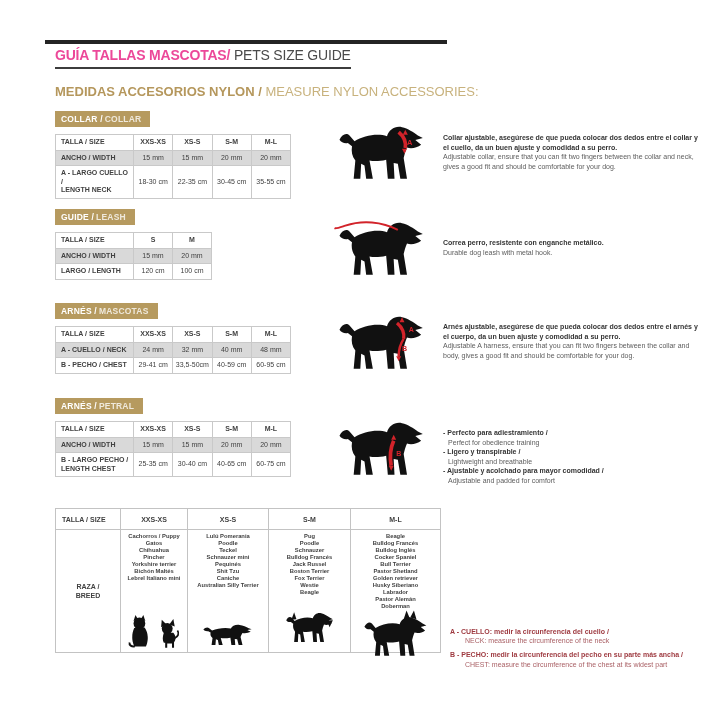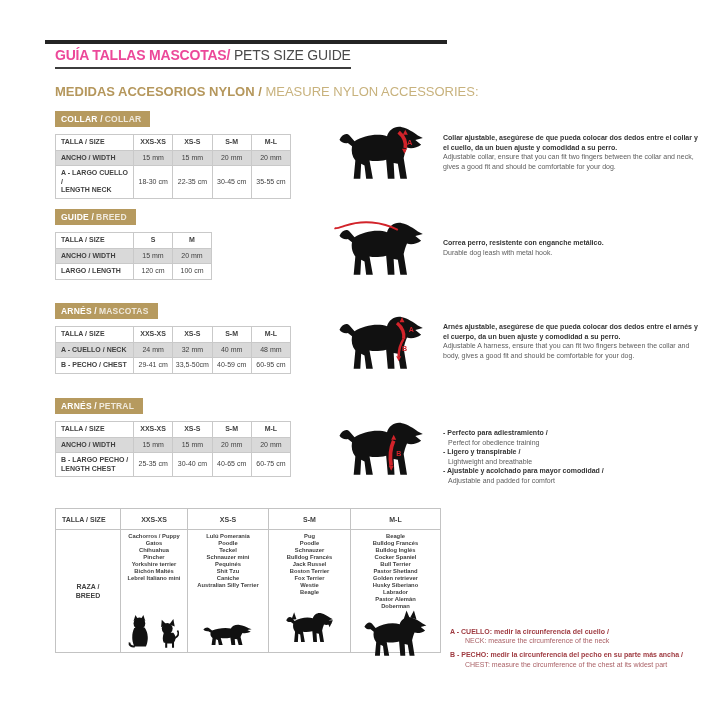--- a/index.html
+++ b/index.html
@@ -95,21 +95,21 @@
         </table><div class="fig" style="top:14px"><svg viewBox="0 0 120 80" width="100" height="67">
             <path d="M9,21 C12,15 17,12 21,16 L27,23 C38,16 55,13 66,17 C68,9 76,4 84,6 C91,7.5 98,12 103,16 L109,19 L100,21.5 L107,27 C102,31 95,32 90,30.5 C88,35 87,39 86,43 L90,68 L82,68 L79,50 L74,49 L75,68 L67,68 L65,45 C57,47 50,47 45,46 L49,68 L41,68 L39,52 L35,50 L34,68 L26,68 L28,46 C24,41 23,35 24,29 L19,25 C15,26 11,24 9,21 Z" fill="#111111"></path>
             <path d="M80,12 C86,17 89,24 88,31" stroke="#d2232a" stroke-width="4.5" fill="none"></path>
          <polygon points="85,15 91,15 88,9" fill="#d2232a"></polygon>
          <polygon points="84,32 90,32 87,38" fill="#d2232a"></polygon>
          <text x="90" y="28" font-size="9" font-weight="bold" fill="#d2232a">A</text>
           </svg></div><div class="desc" style="top:25px">
           <div class="es">Collar ajustable, asegúrese de que pueda colocar dos dedos entre el collar y el cuello, da un buen ajuste y comodidad a su perro.</div>
           <div class="en">Adjustable collar, ensure that you can fit two fingers between the collar and neck, gives a good fit and should be comfortable for your dog.</div>
         </div></div>
-      <div class="section" style="top: 206px;"><div class="badge"><span>GUIDE /</span><span class="b-en">BREED</span></div><table class="sizes" style="width:157px">
+      <div class="section" style="top: 206px;"><div class="badge"><span>GUIDE /</span><span class="b-en">LEASH</span></div><table class="sizes" style="width:157px">
           <colgroup>
             <col style="width:78px">
             <col>
             <col>
           </colgroup>
           <tbody>
             <tr>
               <th class="lab">TALLA / SIZE</th>
               <th class="val">S</th>
               <th class="val">M</th>

